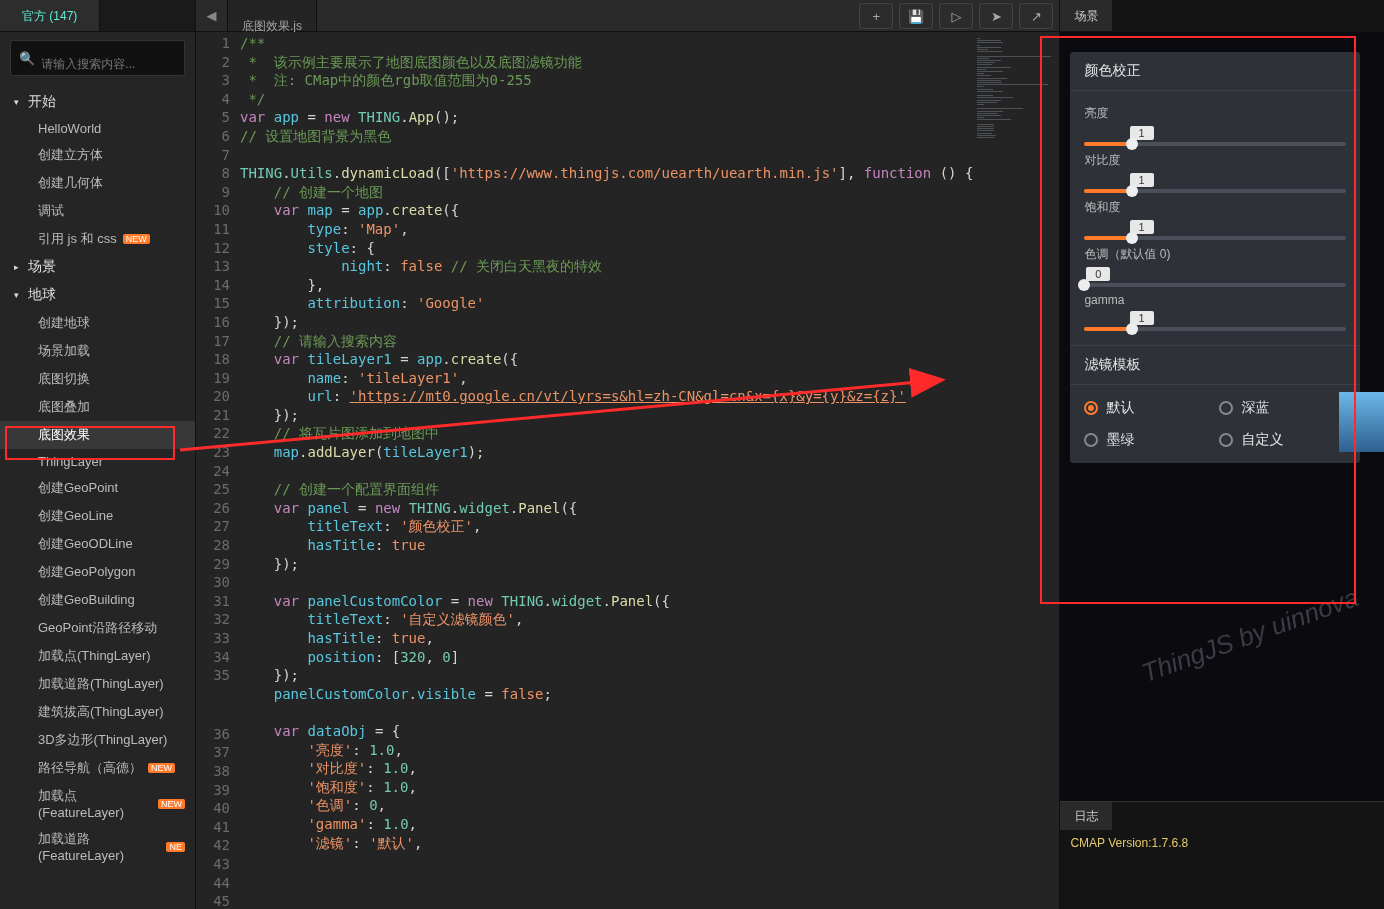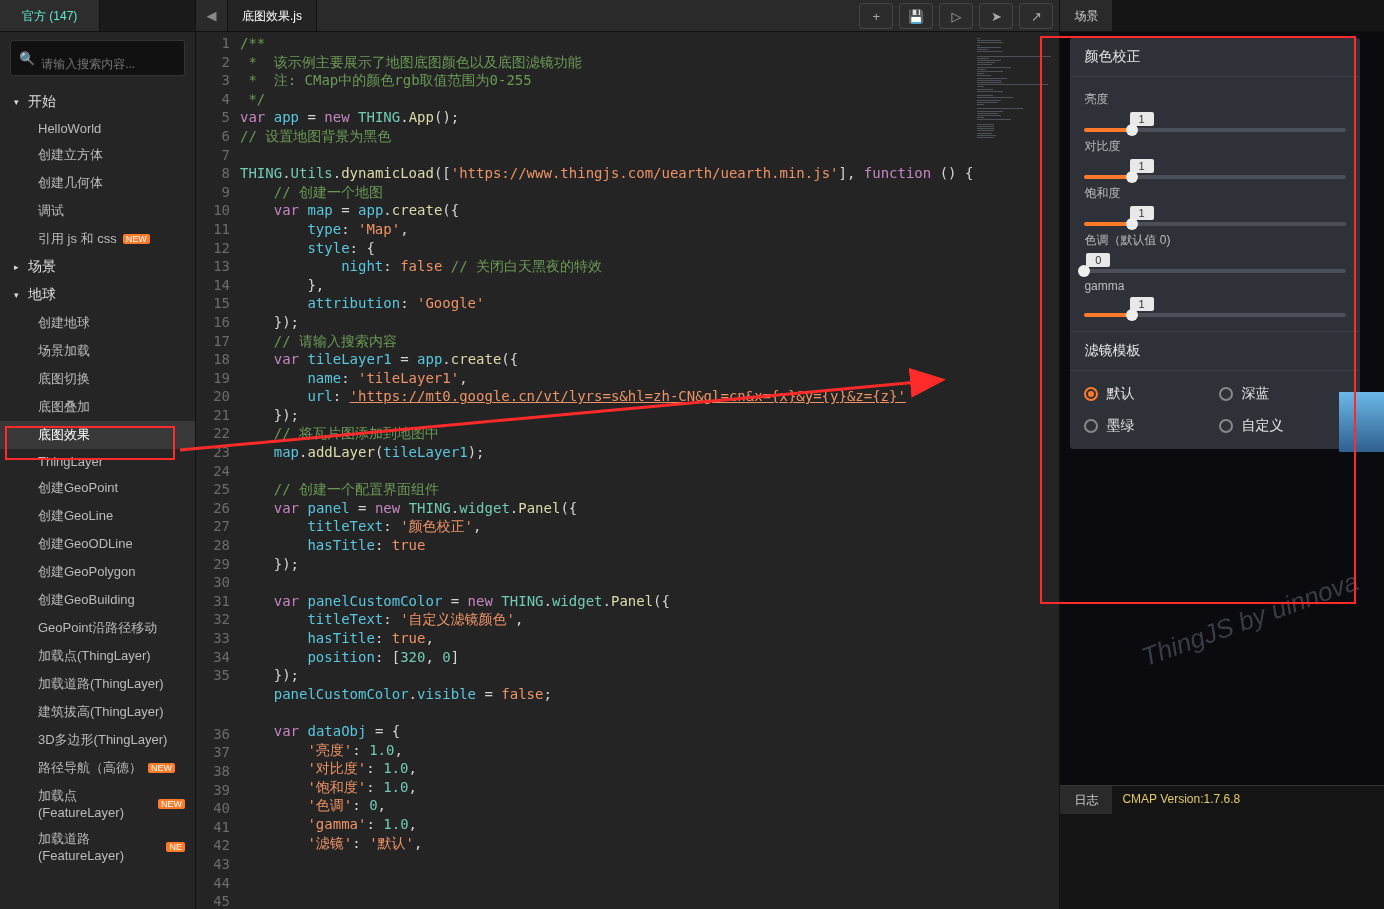--- a/index.html
+++ b/index.html
@@ -113,26 +113,26 @@
 .tb-nav {
   width: 32px;
   display: flex;
   align-items: center;
   justify-content: center;
   color: #888;
   border-right: 1px solid #111;
   cursor: pointer;
 }
 .file-tab {
-  padding: 0 14px;
+  padding: 10px 14px;
   line-height: 32px;
   background: #242424;
   border-right: 1px solid #111;
   font-size: 12px;
-  color: #ffffff;
+  color: #a3a3a3;
 }
 .tb-spacer { flex: 1; }
 .tb-btns { display: flex; gap: 6px; padding-right: 6px; }
 .tb-btn {
   width: 34px;
   height: 26px;
   margin-top: 3px;
   border: 1px solid #444;
   border-radius: 3px;
   display: flex;
@@ -266,21 +266,21 @@
 .radio.sel .dot::after {
   content: '';
   position: absolute;
   width: 6px;
   height: 6px;
   background: #ff7b29;
   border-radius: 50%;
   top: 2px;
   left: 2px;
 }
-.log-wrap { height: 124px; display: flex; flex-direction: row; border-top: 1px solid #333; }
+.log-wrap { height: 108px; display: flex; flex-direction: column; border-top: 1px solid #333; }
 .log-tabs { height: 28px; display: flex; }
 .log-tab { padding: 0 14px; line-height: 28px; background: #2a2a2a; font-size: 12px; }
 .log-body { flex: 1; padding: 6px 10px; color: #e3ca68; font-size: 12px; overflow: auto; }
 .watermark {
   position: absolute;
   right: 20px;
   bottom: 150px;
   color: #3a3c45;
   font-size: 26px;
   font-style: italic;
@@ -556,21 +556,21 @@
           <div class="mm-line" style="top: 105px; left: 4px; width: 17.1px;"></div>
         </div>
     </div>
   </div>
 
   <div class="right">
     <div class="r-tabs">
       <div class="r-tab">场景</div>
     </div>
     <div class="scene">
-      <div style="position:absolute; top:6px; left:10px; right:10px;">
+      <div style="position:absolute; top:20px; left:10px; right:10px;">
         <div class="panel">
           <div class="panel-hd">颜色校正</div>
           <div class="panel-body" id="sliders">
               <div class="slider-ctl"><div class="slider-label">亮度</div><div class="val-box" style="margin-left: 45.2px;">1</div><div class="slider-track">
                   <div class="slider-fill" style="width: 18%;"></div>
                   <div class="slider-thumb" style="left: 18%;"></div>
                 </div></div>
               <div class="slider-ctl"><div class="slider-label">对比度</div><div class="val-box" style="margin-left: 45.2px;">1</div><div class="slider-track">
                   <div class="slider-fill" style="width: 18%;"></div>
                   <div class="slider-thumb" style="left: 18%;"></div>

